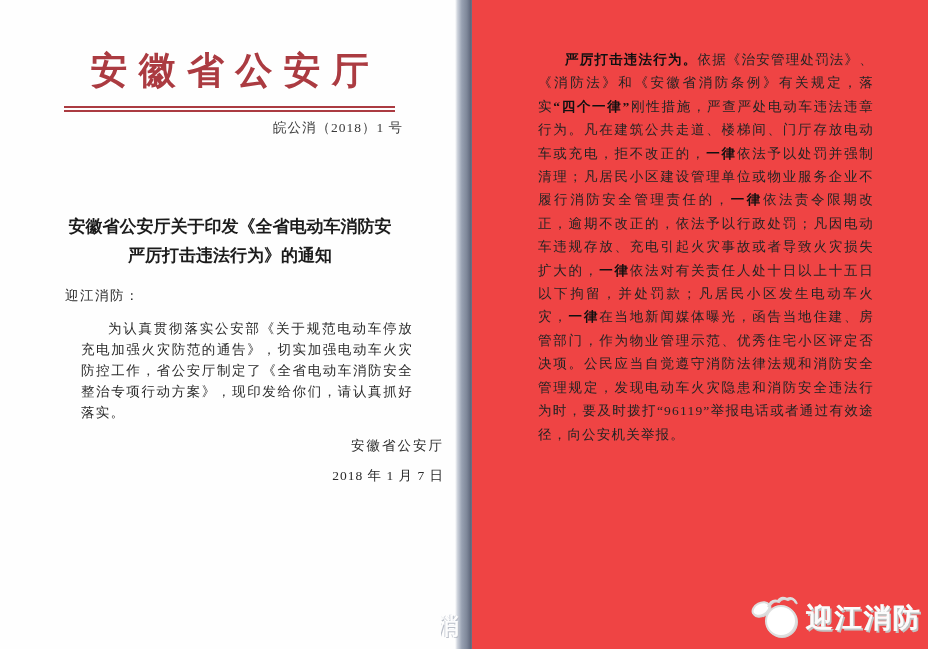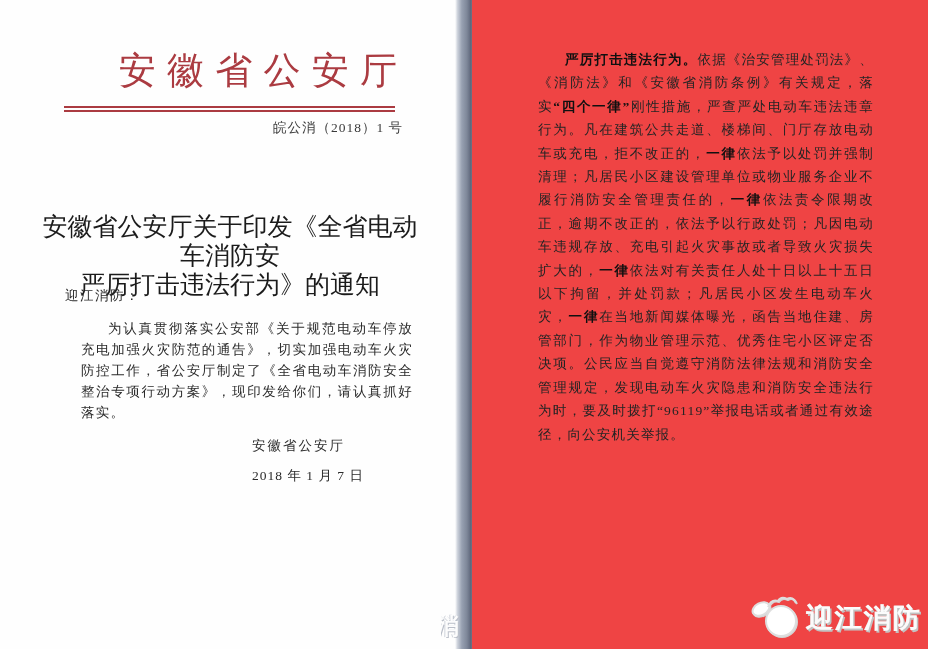--- a/index.html
+++ b/index.html
@@ -6,48 +6,48 @@
   .canvas{
     position:relative;width:928px;height:649px;overflow:hidden;
     background:#ffffff;
     font-family:"Liberation Serif","DejaVu Serif",serif;
     color:#262626;
   }
   
   .page-left{position:absolute;left:0;top:0;width:456px;height:649px;background:#fefefe;}
   .agency{
     position:absolute;left:62px;top:46px;width:336px;
-    font-size:37px;font-weight:normal;white-space:nowrap;text-align:right;
+    font-size:37px;font-weight:bold;white-space:nowrap;text-align:center;
     color:var(--accent-red,#ab3b41);
     letter-spacing:1px;
   }
   .red-rule{
     position:absolute;left:64px;top:106px;width:331px;height:2px;
     border-top:2px solid var(--accent-red,#ab3b41);
     border-bottom:2px solid var(--accent-red,#ab3b41);
   }
   .doc-number{
     position:absolute;left:72px;top:119px;width:331px;
     text-align:right;font-size:13.5px;color:#3a3a3a;letter-spacing:1px;
   }
   .doc-title{
     position:absolute;left:38px;top:212px;width:384px;
-    text-align:center;font-size:25px;font-weight:normal;line-height:29px;color:#1b1b1b;
+    text-align:center;font-size:17px;font-weight:bold;line-height:29px;color:#1b1b1b;
   }
   .salutation{
     position:absolute;left:65px;top:287px;font-size:13.5px;color:#2b2b2b;letter-spacing:1.5px;
   }
   .body-left{
     position:absolute;left:65px;top:302px;width:332px;margin:16px;
     font-size:13.5px;line-height:21px;text-align:justify;text-indent:2em;
     color:#2b2b2b;letter-spacing:1.2px;
   }
   .sign{
     position:absolute;left:252px;top:437px;width:192px;
-    text-align:left;font-size:13.5px;color:#2b2b2b;letter-spacing:2px;
+    text-align:right;font-size:13.5px;color:#2b2b2b;letter-spacing:2px;
   }
   .sign .sign-date{margin-top:12px;letter-spacing:1px;}
   
   .divider{
     position:absolute;left:455px;top:0;width:17px;height:649px;
     background:linear-gradient(to right,#ffffff 0%,#cdd2db 15%,#98a1b2 40%,#7e8799 70%,#5a6277 96%,#8e94a3 100%);
   }
   
   .page-right{position:absolute;left:472px;top:0;width:456px;height:649px;background:#ef4444;}
   .body-right{

